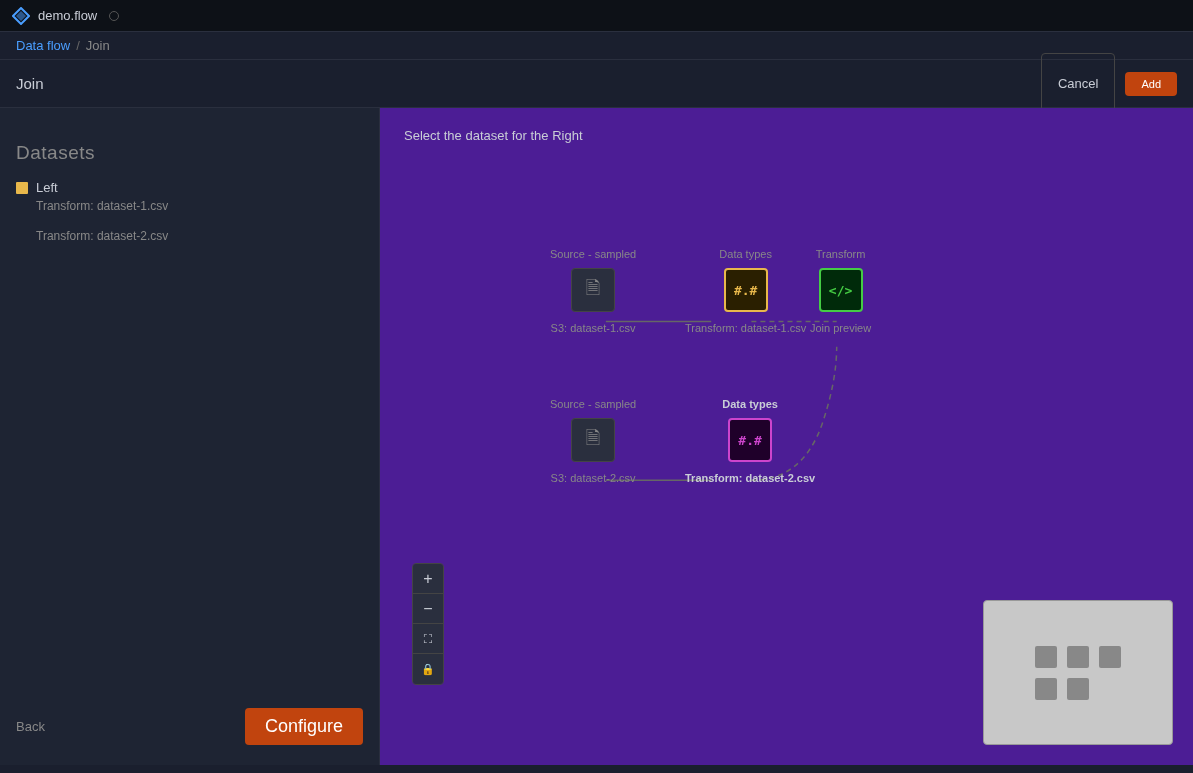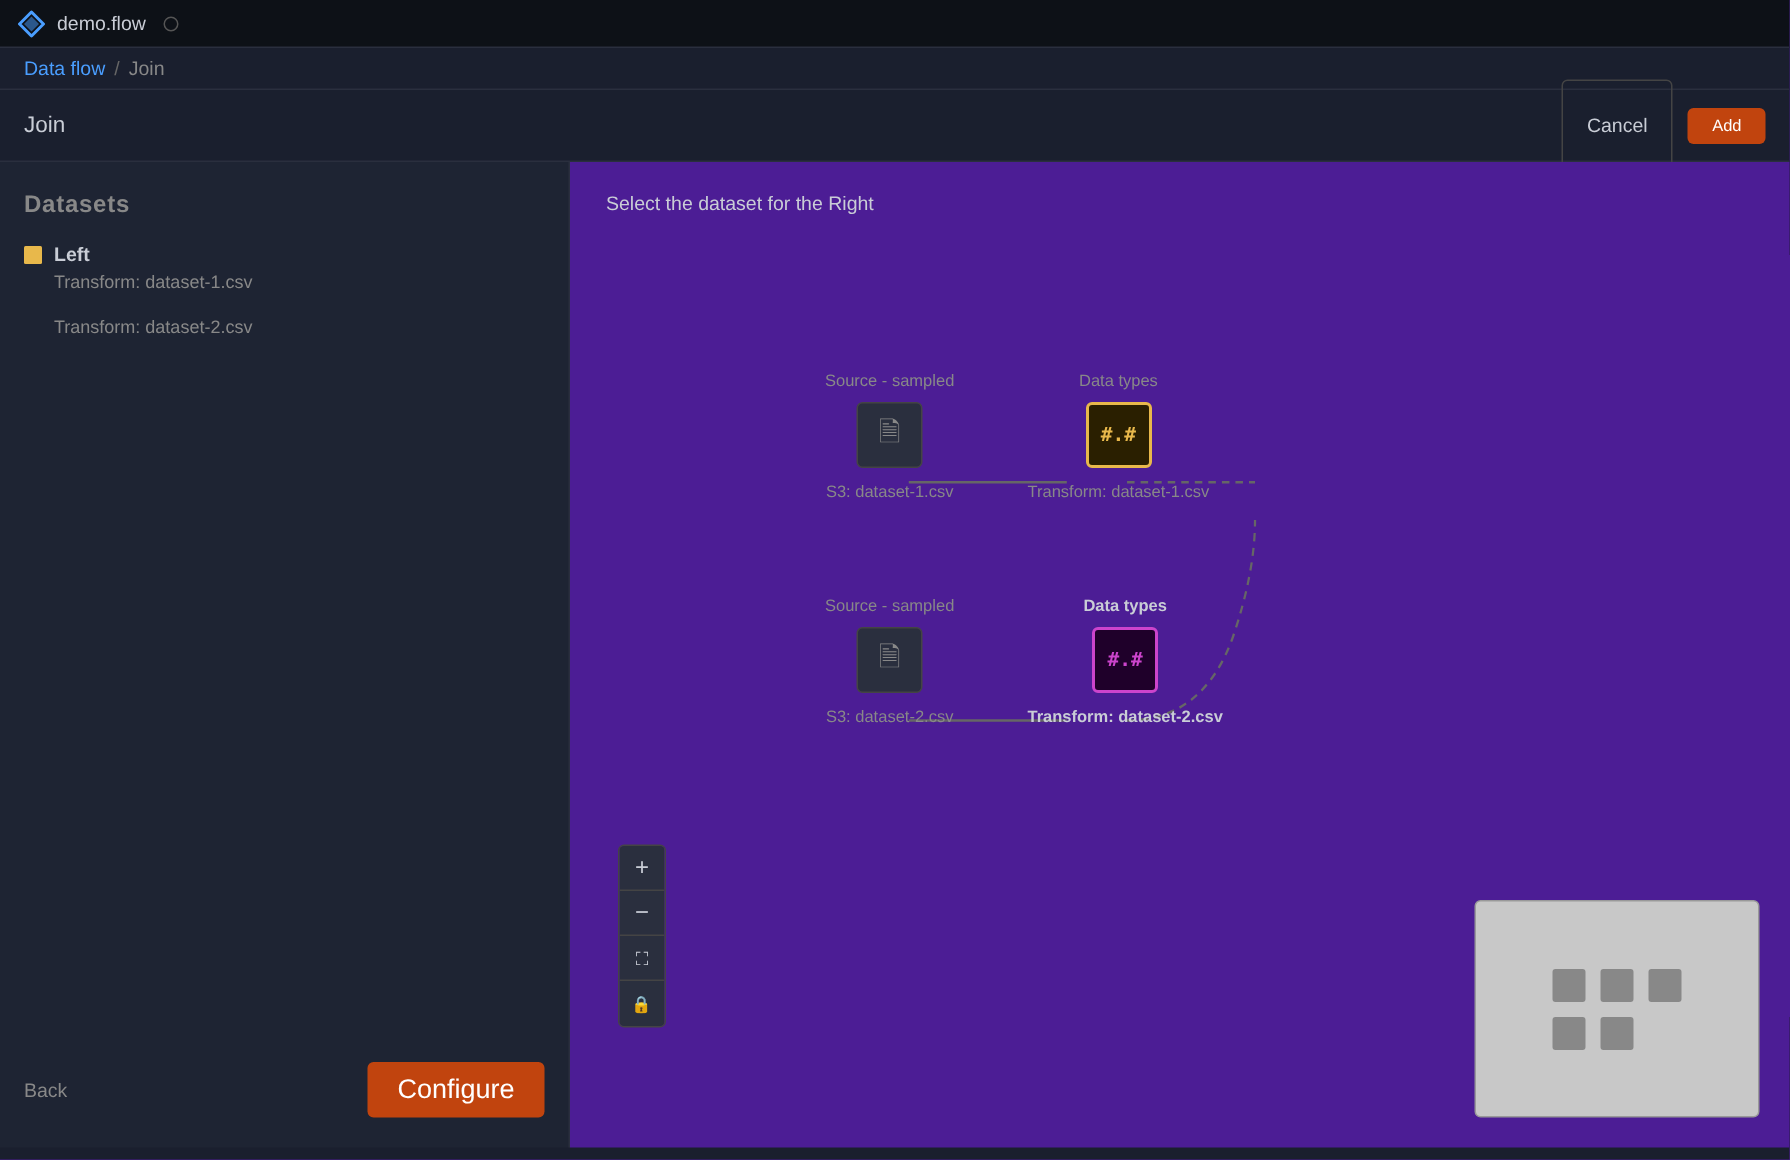--- a/index.html
+++ b/index.html
@@ -25,23 +25,23 @@
     .tab.active { color: #c9cdd6; border-bottom: 2px solid #4a9eff; }
     .header-actions { display: flex; gap: 10px; align-items: center; }
     .btn-cancel { background: transparent; border: 1px solid #444; color: #c9cdd6; padding: 22px 16px; border-radius: 4px; cursor: pointer; font-size: 13px; }
     .btn-add { background: #c1440e; border: none; color: #fff; padding: 6px 16px; border-radius: 4px; cursor: pointer; font-size: 11px; }
 
     
     .main { display: flex; height: calc(773px - 32px - 36px - 48px); }
 
     
     .left-panel { width: 380px; background: #1e2433; border-right: 1px solid #2a2f3e; padding: 20px 16px; flex-shrink: 0; position: relative; }
-    .panel-title { font-size: 16px; color: #888; margin-bottom: 16px; font-weight: 700; letter-spacing: 0.5px; }
+    .panel-title { font-size: 19px; color: #888; margin-bottom: 16px; font-weight: 400; letter-spacing: 0.5px; margin-top: 14px; }
     .dataset-item { margin-bottom: 16px; }
-    .dataset-label { display: flex; align-items: center; gap: 8px; font-size: 13px; font-weight: 700; color: #c9cdd6; margin-bottom: 4px; }
+    .dataset-label { display: flex; align-items: center; gap: 8px; font-size: 13px; font-weight: 400; color: #c9cdd6; margin-bottom: 4px; }
     .color-dot-yellow { width: 12px; height: 12px; background: #e8b84b; border-radius: 1px; flex-shrink: 0; }
     .color-dot-purple { width: 12px; height: 12px; background: #cc44cc; border-radius: 1px; flex-shrink: 0; }
     .dataset-sub { color: #888; font-size: 12px; margin-left: 20px; }
     .left-bottom { position: absolute; bottom: 20px; left: 16px; right: 16px; display: flex; justify-content: space-between; align-items: center; }
     .btn-back { background: transparent; border: none; color: #888; cursor: pointer; font-size: 13px; }
     .btn-configure { background: #c1440e; border: none; color: #fff; padding: 8px 20px; border-radius: 4px; cursor: pointer; font-size: 18px; }
 
     
     .right-panel { flex: 1; background: #4c1d95; position: relative; overflow: hidden; }
     .canvas-instruction { color: #c9cdd6; font-size: 13px; padding: 20px 24px; }
@@ -144,20 +144,27 @@
     </div>
 
     <div style="position:absolute; top:140px; left:305px; display:flex; flex-direction:column; align-items:center;">
       <div class="node-label">Data types</div>
       <div class="node-box node-box-yellow">
         <span class="hash-icon">#.#</span>
       </div>
       <div class="node-caption">Transform: dataset-1.csv</div>
     </div>
 
+    <div style="position:absolute; top:140px; left:430px; display:flex; flex-direction:column; align-items:center;">
+      <div class="node-label">Transform</div>
+      <div class="node-box node-box-green">
+        <span class="code-icon">&lt;/&gt;</span>
+      </div>
+      <div class="node-caption">Join preview</div>
+    </div>
 
     <div style="position:absolute; top:290px; left:170px; display:flex; flex-direction:column; align-items:center;">
       <div class="node-label">Source - sampled</div>
       <div class="node-box node-box-csv">
         <span class="csv-icon">🗎</span>
       </div>
       <div class="node-caption">S3: dataset-2.csv</div>
     </div>
 
     <div style="position:absolute; top:290px; left:305px; display:flex; flex-direction:column; align-items:center;">

